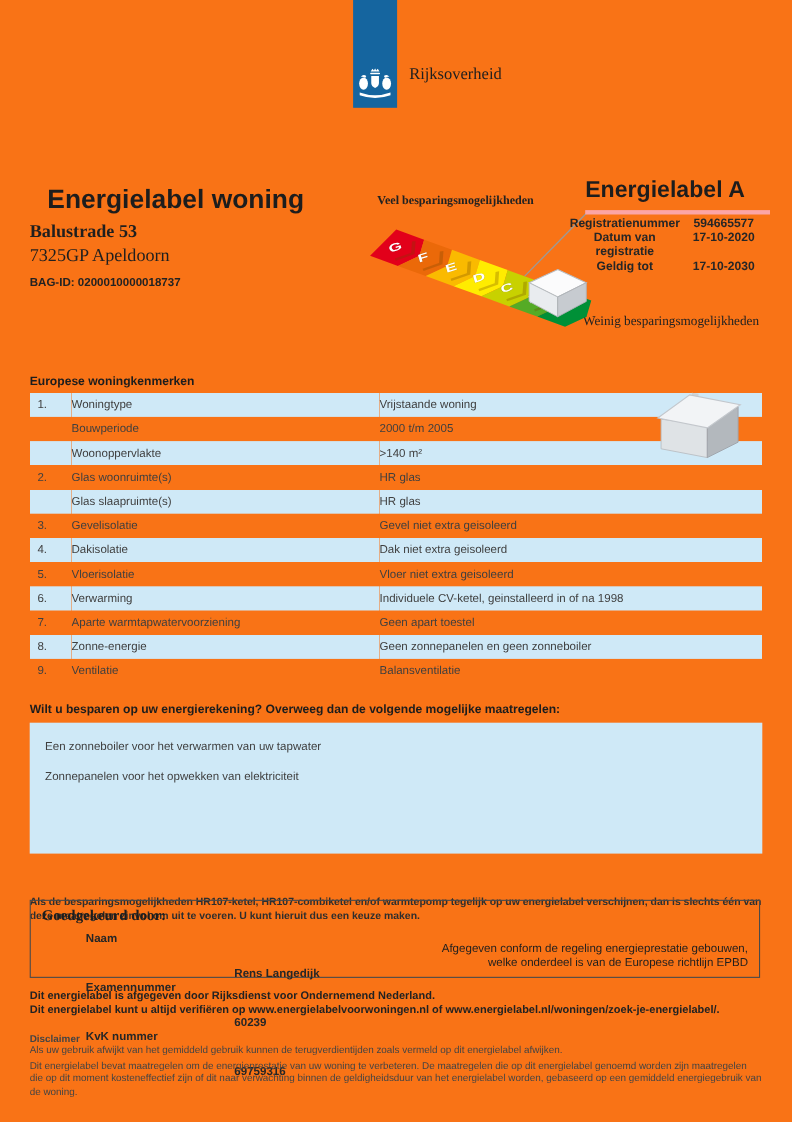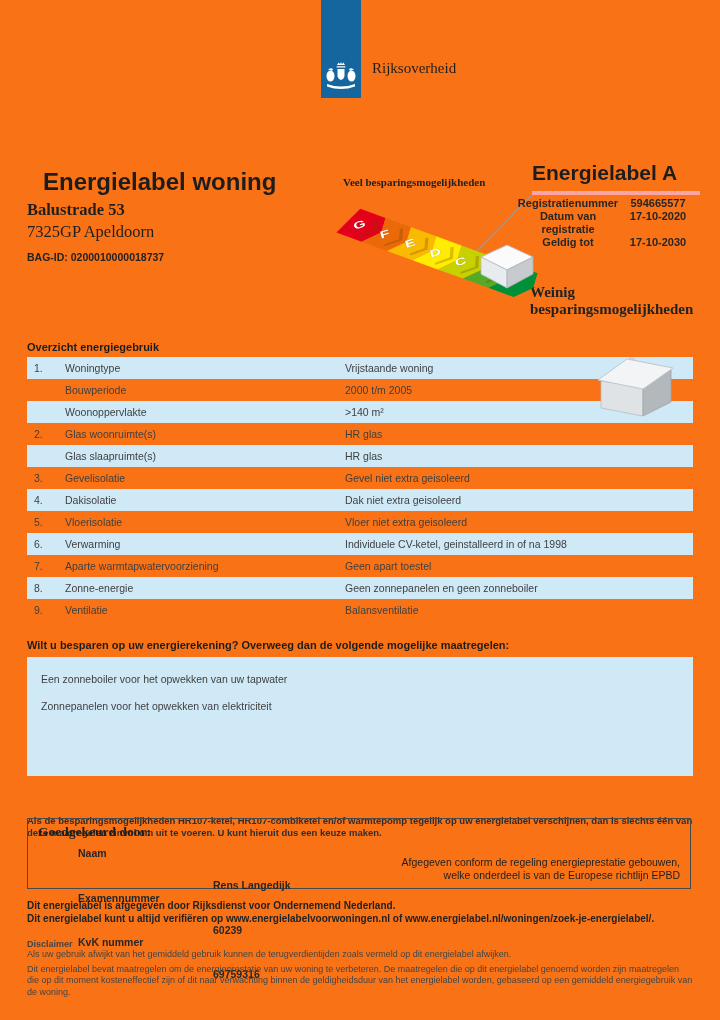--- a/index.html
+++ b/index.html
@@ -21,21 +21,21 @@
   .logo-wordmark{position:absolute;left:372px;top:60px;font-size:15px;color:#1f1f1f;}
 
   
   .doc-title{position:absolute;left:27px;top:152px;font-size:24px;font-weight:bold;color:var(--ink);margin:16px;}
   .addr1{position:absolute;left:27px;top:200px;font-size:16.5px;font-weight:bold;color:#1f1f1f;}
   .addr2{position:absolute;left:27px;top:222px;font-size:16.5px;font-weight:normal;color:#1f1f1f;}
   .bagid{position:absolute;left:27px;top:251px;font-size:10.5px;font-weight:bold;color:#222;}
 
   
   .veel-text{position:absolute;left:343px;top:176px;font-size:11px;font-weight:600;color:#222;}
-  .weinig-text{position:absolute;left:530px;top:284px;font-size:15px;font-weight:700;color:#222;}
+  .weinig-text{position:absolute;left:530px;top:284px;font-size:12px;font-weight:400;color:#222;}
   .label-heading{position:absolute;left:532px;top:161px;width:168px;font-size:21px;font-weight:bold;color:var(--ink);
     padding-bottom:6px;border-bottom:4px solid #fca5a5;margin:0;}
   .reg-fields{position:absolute;left:516px;top:197px;width:180px;text-align:center;}
   .regrow{display:flex;font-size:11px;font-weight:600;line-height:13px;color:#262626;}
   .regrow .rl{width:104px;flex:none;}
   .regrow .rv{flex:1;}
   .scale-svg{position:absolute;left:336px;top:196px;width:212px;height:108px;}
   .scale-letter{fill:#ffffff;font-family:"Liberation Sans",sans-serif;font-weight:bold;font-size:14px;
     stroke:rgba(0,0,0,0.25);stroke-width:0.5px;paint-order:stroke;}
   .callout-svg{position:absolute;left:420px;top:185px;width:130px;height:80px;}
@@ -152,21 +152,21 @@
       <div class="regrow">
         <span class="rl">Datum van registratie</span>
         <span class="rv">17-10-2020</span>
       </div>
       <div class="regrow">
         <span class="rl">Geldig tot</span>
         <span class="rv">17-10-2030</span>
       </div>
     </div>
 
-  <div class="char-heading">Overzicht energiegebruik</div>
+  <div class="char-heading">Europese woningkenmerken</div>
   <div class="char-table-wrap">
     <table class="char">
         <tbody>
           <tr class="shaded">
             <td class="num">1.</td>
             <td class="lbl">Woningtype</td>
             <td class="val">Vrijstaande woning</td>
           </tr>
           <tr>
             <td class="num"></td>
@@ -229,21 +229,21 @@
 
   <svg class="house-big-svg" viewBox="0 0 82 70">
     <polygon points="34,2 40,3 40,13 34,12" fill="#cdd2d6"></polygon>
     <polygon points="6,26 48,32 48,61 6,53" fill="#dfe3e6" stroke="#b9bdc2" stroke-width="0.8"></polygon>
     <polygon points="48,32 76,15 76,47 48,61" fill="#b3b8bd" stroke="#9da2a8" stroke-width="0.8"></polygon>
     <polygon points="3,25 32,4 78,13 48,34" fill="#f2f4f6" stroke="#c3c7cc" stroke-width="1"></polygon>
   </svg>
 
   <div class="savings-heading">Wilt u besparen op uw energierekening? Overweeg dan de volgende mogelijke maatregelen:</div>
   <div class="measures-box">
-      <div class="measure">Een zonneboiler voor het opwekken van uw tapwater</div>
+      <div class="measure">Een zonneboiler voor het verwarmen van uw tapwater</div>
       <div class="measure">Zonnepanelen voor het opwekken van elektriciteit</div>
     </div>
 
   <div class="note-text">Als de besparingsmogelijkheden HR107-ketel, HR107-combiketel en/of warmtepomp tegelijk op uw energielabel verschijnen, dan is slechts één van deze maatregelen zinvol om uit te voeren. U kunt hieruit dus een keuze maken.</div>
 
   <div class="approval-box">
     <div class="approval-heading serif">Goedgekeurd door:</div>
     <div>
         <div class="aprow">
           <span class="al">Naam</span>

